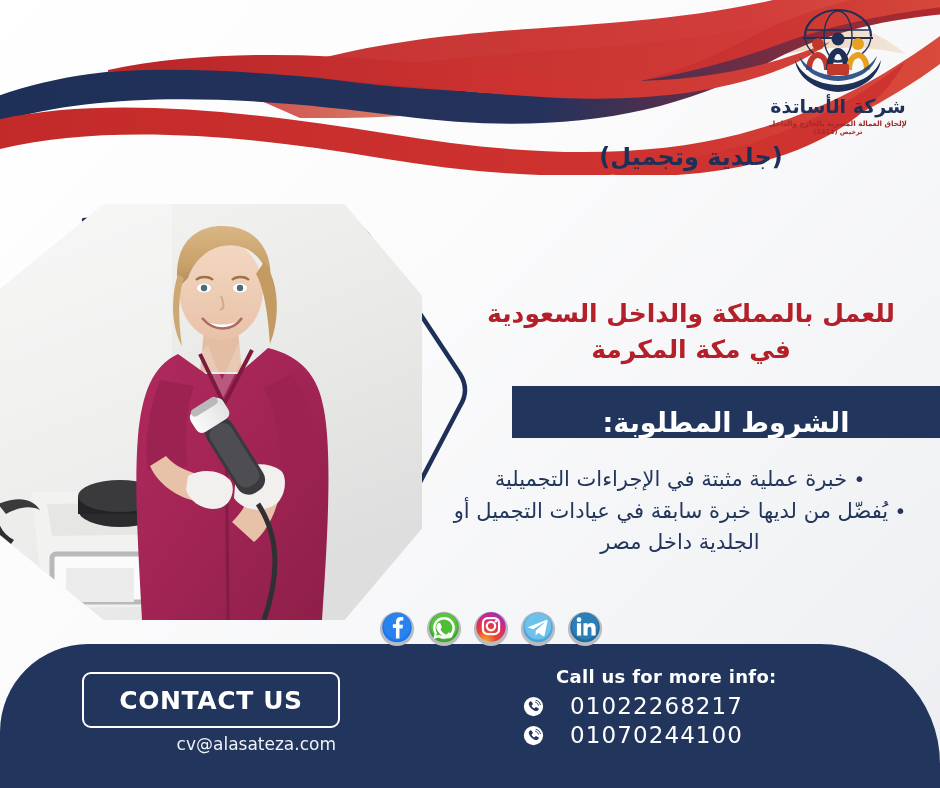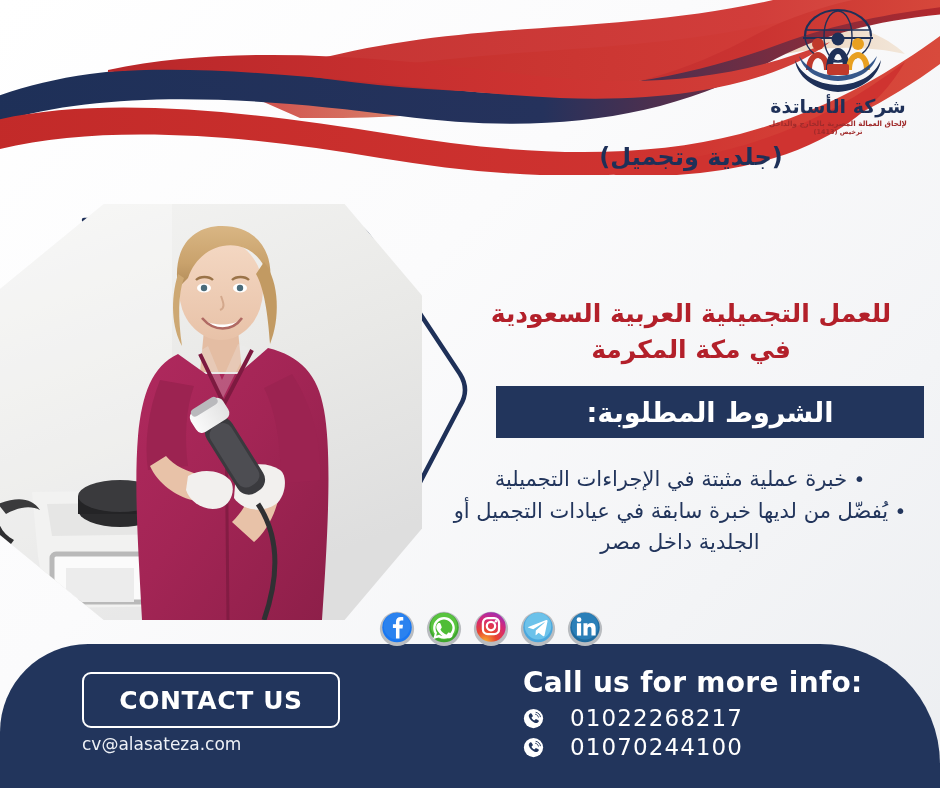--- a/index.html
+++ b/index.html
@@ -116,27 +116,27 @@
     text-align: center;
     z-index: 5;
     color: #b3202a;
     font-weight: bold;
     font-size: 25px;
     line-height: 1.42;
   }
   .cond-banner {
     position: absolute;
     top: 386px;
-    right: 16px;
+    right: 0;
     width: 428px;
     height: 52px;
     background: #22355c;
     z-index: 5;
     display: flex;
-    align-items: center;
+    align-items: flex-end;
     justify-content: center;
   }
   .cond-banner span {
     direction: rtl;
     color: #ffffff;
     font-weight: bold;
     font-size: 27px;
   }
   .bullets {
     position: absolute;
@@ -200,35 +200,36 @@
     color: #ffffff;
     font-weight: bold;
     font-size: 25px;
     letter-spacing: 0.6px;
   }
   .contact-email {
     position: absolute;
     left: 82px;
     top: 90px;
     width: 254px;
-    text-align: left;
+    text-align: right;
     color: #eef1f6;
     font-size: 17px;
   }
   .callinfo {
     position: absolute;
     left: 523px;
     top: 22px;
     color: #ffffff;
   }
   .callinfo .ch {
-    font-size: 28px;
+    font-size: 18px;
     font-weight: bold;
     letter-spacing: 0.3px;
     margin-bottom: 6px;
+    margin-left: 33px;
   }
   .phone-line {
     display: flex;
     align-items: center;
     gap: 26px;
     margin-top: 3px;
   }
   .phone-line .pnum {
     font-size: 23px;
     letter-spacing: 1.1px;
@@ -410,21 +411,21 @@
     <svg width="480" height="430" viewBox="0 0 480 430" xmlns="http://www.w3.org/2000/svg">
       <path d="M78,22 L330,22 Q352,22 364,40 L454,176 Q464,192 454,208 L368,372 Q356,392 334,392 L82,392" fill="none" stroke="#1e3058" stroke-width="4.5" stroke-linecap="round" stroke-linejoin="round"></path>
     </svg>
   </div>
 
   <div class="headline">
     <div class="line2">(جلدية وتجميل)</div>
   </div>
 
   <div class="subhead">
-    <div>للعمل التجميلية العربية السعودية</div>
+    <div>للعمل بالمملكة والداخل السعودية</div>
     <div>في مكة المكرمة</div>
   </div>
 
   <div class="cond-banner">
     <span>الشروط المطلوبة:</span>
   </div>
 
   <div class="bullets">
     <ul>
       <li>خبرة عملية مثبتة في الإجراءات التجميلية</li>

